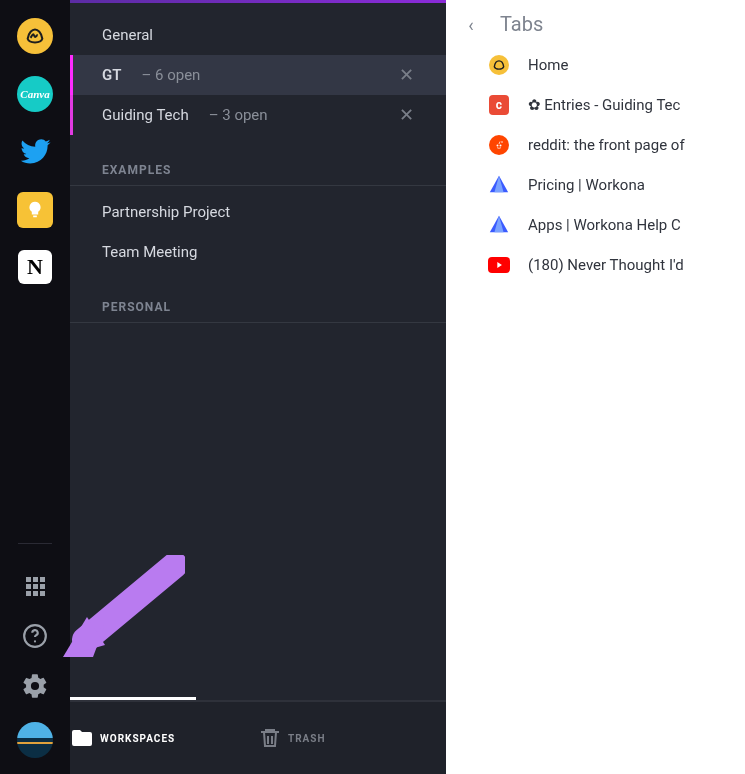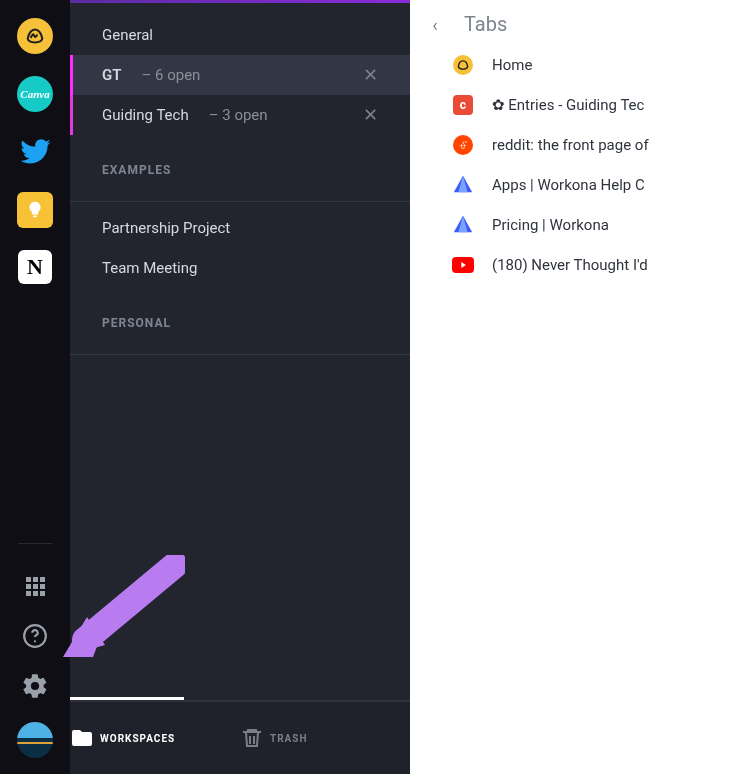--- a/index.html
+++ b/index.html
@@ -15,24 +15,24 @@
   .fav-basecamp { background:#f6c039; }
   .fav-canva { background:#16cbc6; color:#fff; font-style:italic;}
   .fav-twitter { background:transparent; }
   .fav-keep { background:#f7c236; }
   .fav-notion { background:#fff; color:#000; width:34px; height:34px;}
   .tab-sep { width:34px; height:1px; background:#2a2a34; margin:6px 0;}
   .sysicon { width:28px; height:28px; color:#9aa0a9; display:flex; align-items:center; justify-content:center; }
   .avatar { width:36px; height:36px; border-radius:50%; background:linear-gradient(180deg,#4fb2e6 0 45%,#0b2e44 45% 55%, #e0a23c 55% 62%, #0b2e44 62% 100%); }
 
   
-  .sidebar { width:340px; background:#22252e; display:flex; flex-direction:column; }
+  .sidebar { width:376px; background:#22252e; display:flex; flex-direction:column; }
   .sidebar-topbar { height:3px; background:linear-gradient(90deg,#5b2ca3,#8b2bd9);}
   .ws-list { flex:1; overflow:auto; padding-top:12px;}
-  .section-head { color:#7e8491; font-size:12px; font-weight:700; letter-spacing:1px; padding:28px 32px 24px 32px; border-bottom:1px solid #343841; margin-bottom:6px;}
+  .section-head { color:#7e8491; font-size:12px; font-weight:700; letter-spacing:1px; padding:28px 32px 8px 32px; border-bottom:1px solid #343841; margin-bottom:6px;}
   .ws-item { position:relative; display:flex; align-items:center; height:40px; padding:0 32px; cursor:pointer;}
   .ws-item .label { color:#d6d9e0; font-size:15px;}
   .ws-item .count { color:#8a8f99; font-size:15px; margin-left:20px;}
   .ws-item .close { margin-left:auto; color:#797e88; font-size:18px; line-height:1;}
   .ws-item.withcount.active { background:#333745; }
   .ws-item.withcount::before { content:""; position:absolute; left:0; top:0; bottom:0; width:3px; background:#e23ae2;}
   .ws-item.active::before{ background:#ff2bff; }
 
   
   .bottom-nav { height:74px; background:#1f222a; display:flex; align-items:center; justify-content:space-around; border-top:2px solid #2e313a;}
@@ -198,30 +198,30 @@
         </div>
         <div class="title">reddit: the front page of</div>
       </div>
       <div class="tab-row">
         <div class="ico">
           <svg width="22" height="22" viewBox="0 0 24 24">
               <path fill="#3b5bff" d="M12 2l10 18H2z"></path>
               <path fill="#7aa2ff" d="M12 2l5 18H7z"></path>
             </svg>
         </div>
-        <div class="title">Apps | Workona Help C</div>
+        <div class="title">Pricing | Workona</div>
       </div>
       <div class="tab-row">
         <div class="ico">
           <svg width="22" height="22" viewBox="0 0 24 24">
               <path fill="#3b5bff" d="M12 2l10 18H2z"></path>
               <path fill="#7aa2ff" d="M12 2l5 18H7z"></path>
             </svg>
         </div>
-        <div class="title">Pricing | Workona</div>
+        <div class="title">Apps | Workona Help C</div>
       </div>
       <div class="tab-row">
         <div class="ico">
           <div class="fav-yt">
               <svg width="10" height="10" viewBox="0 0 24 24" fill="#fff">
                 <path d="M8 5v14l11-7z"></path>
               </svg>
             </div>
         </div>
         <div class="title">(180) Never Thought I'd</div>

